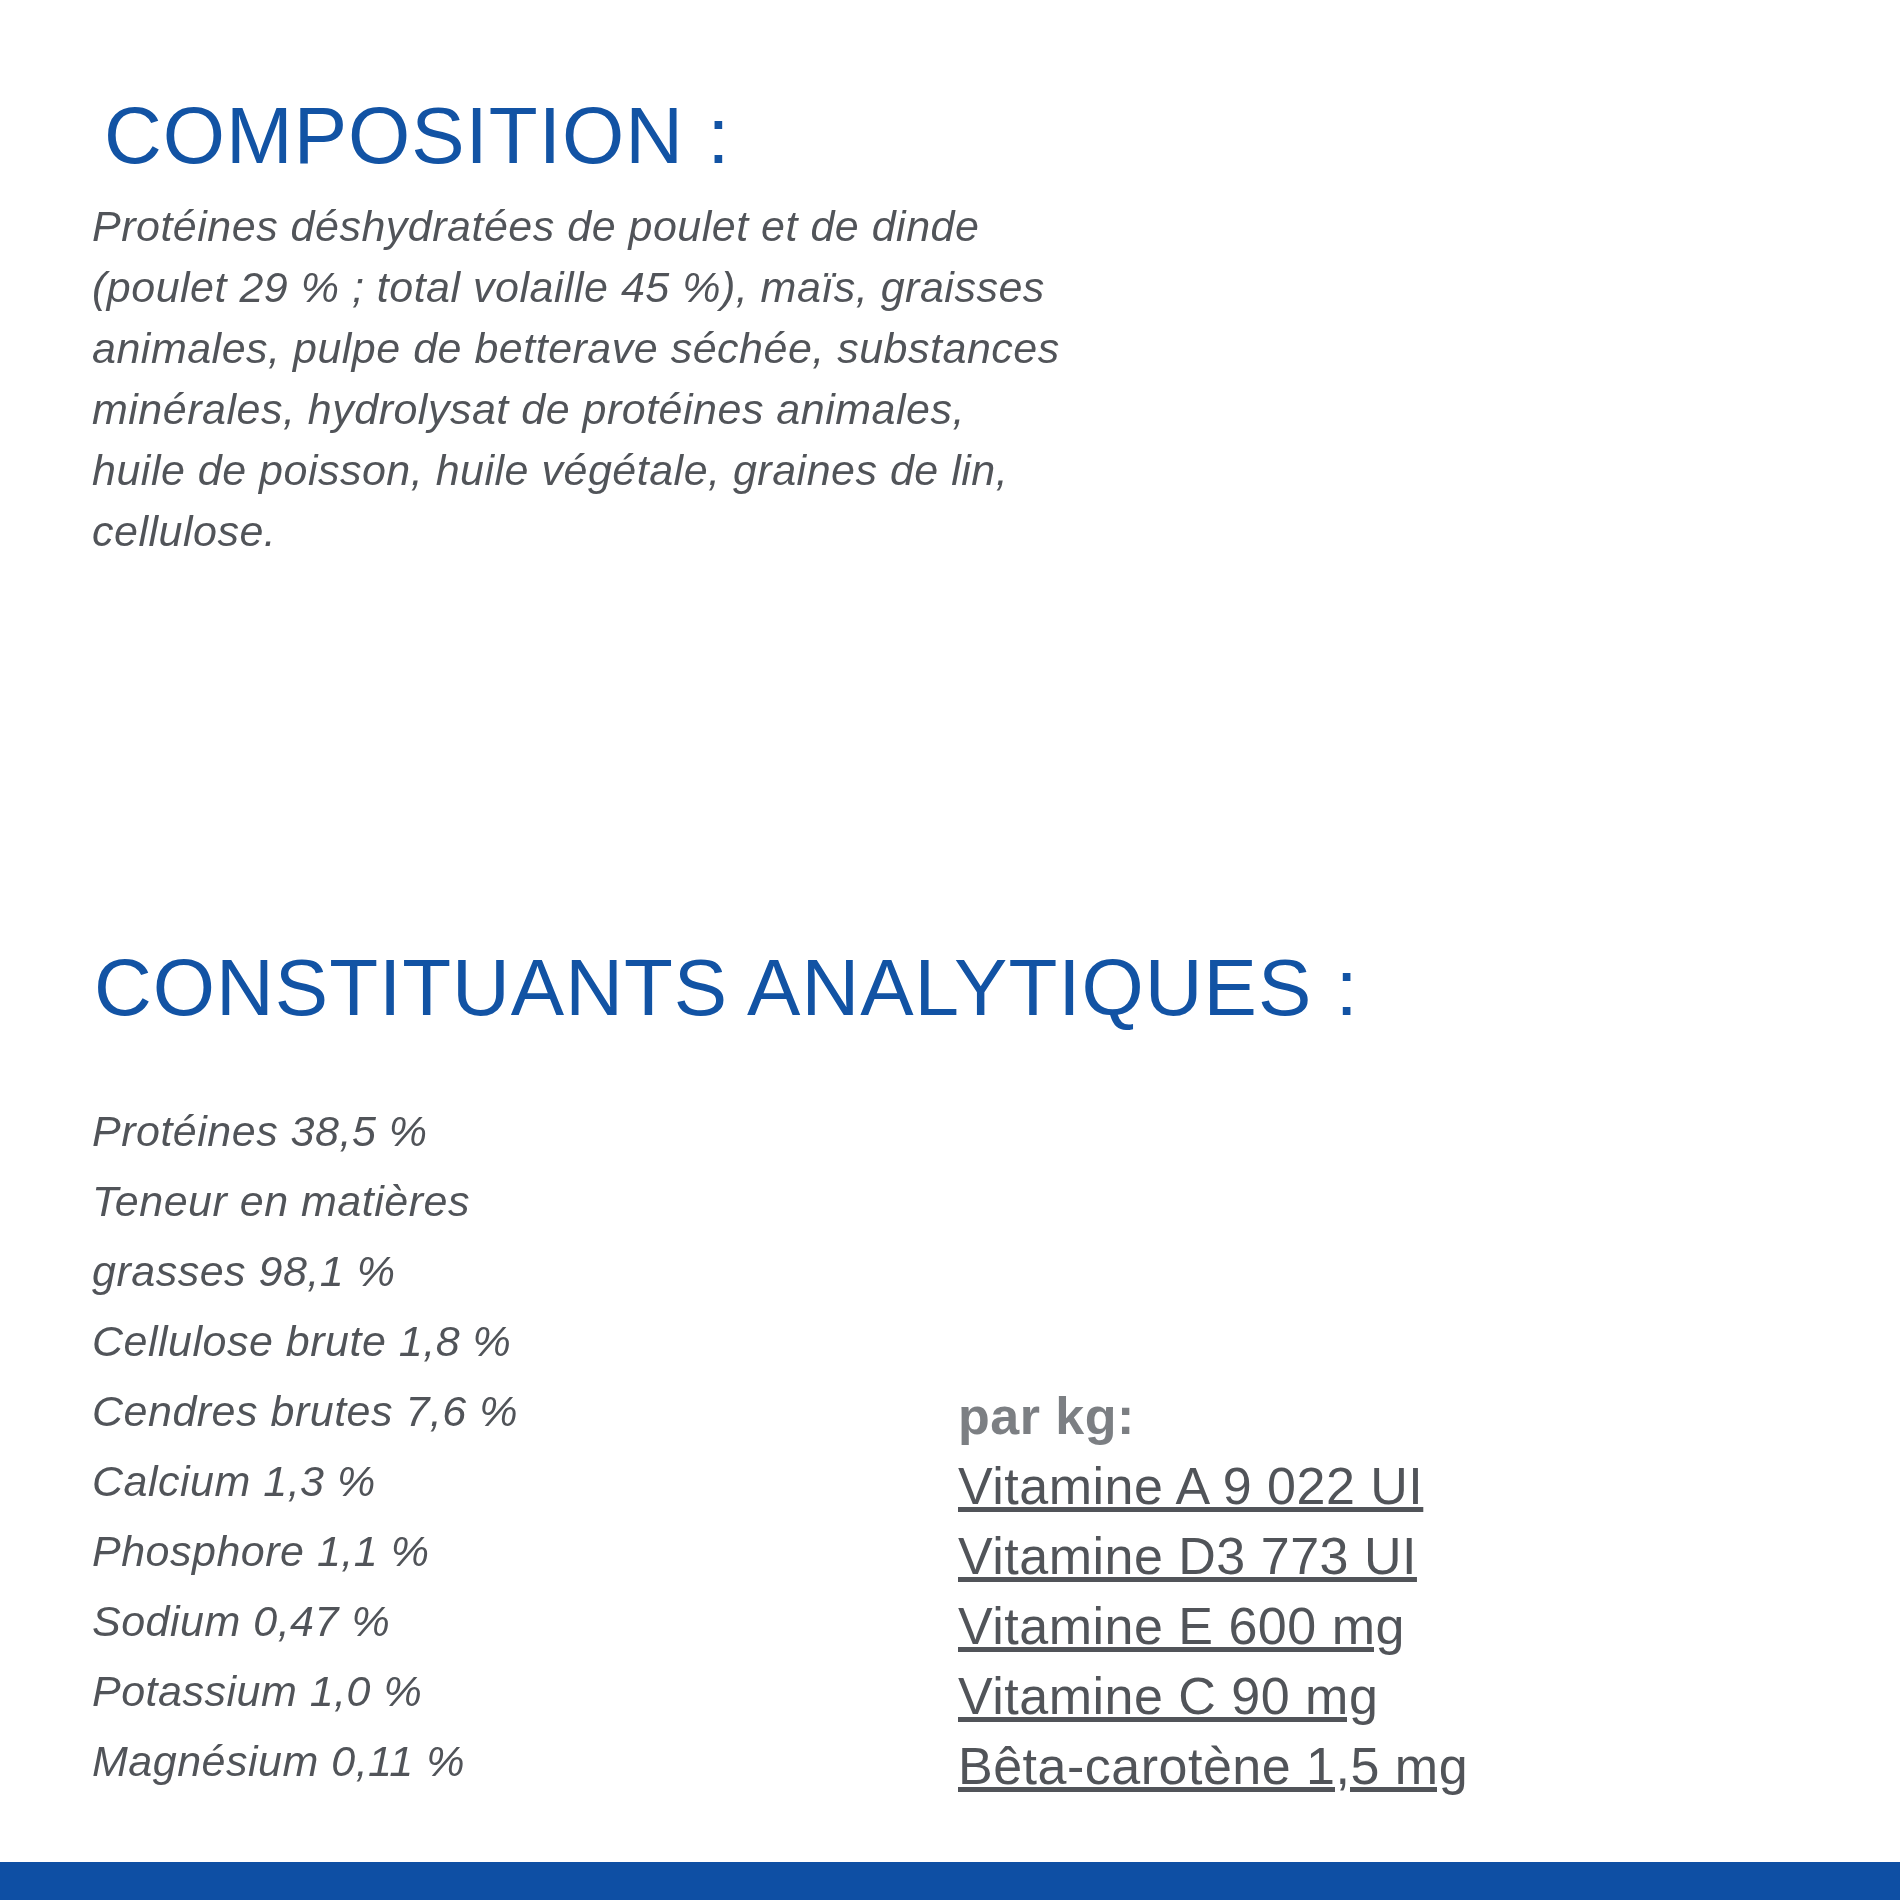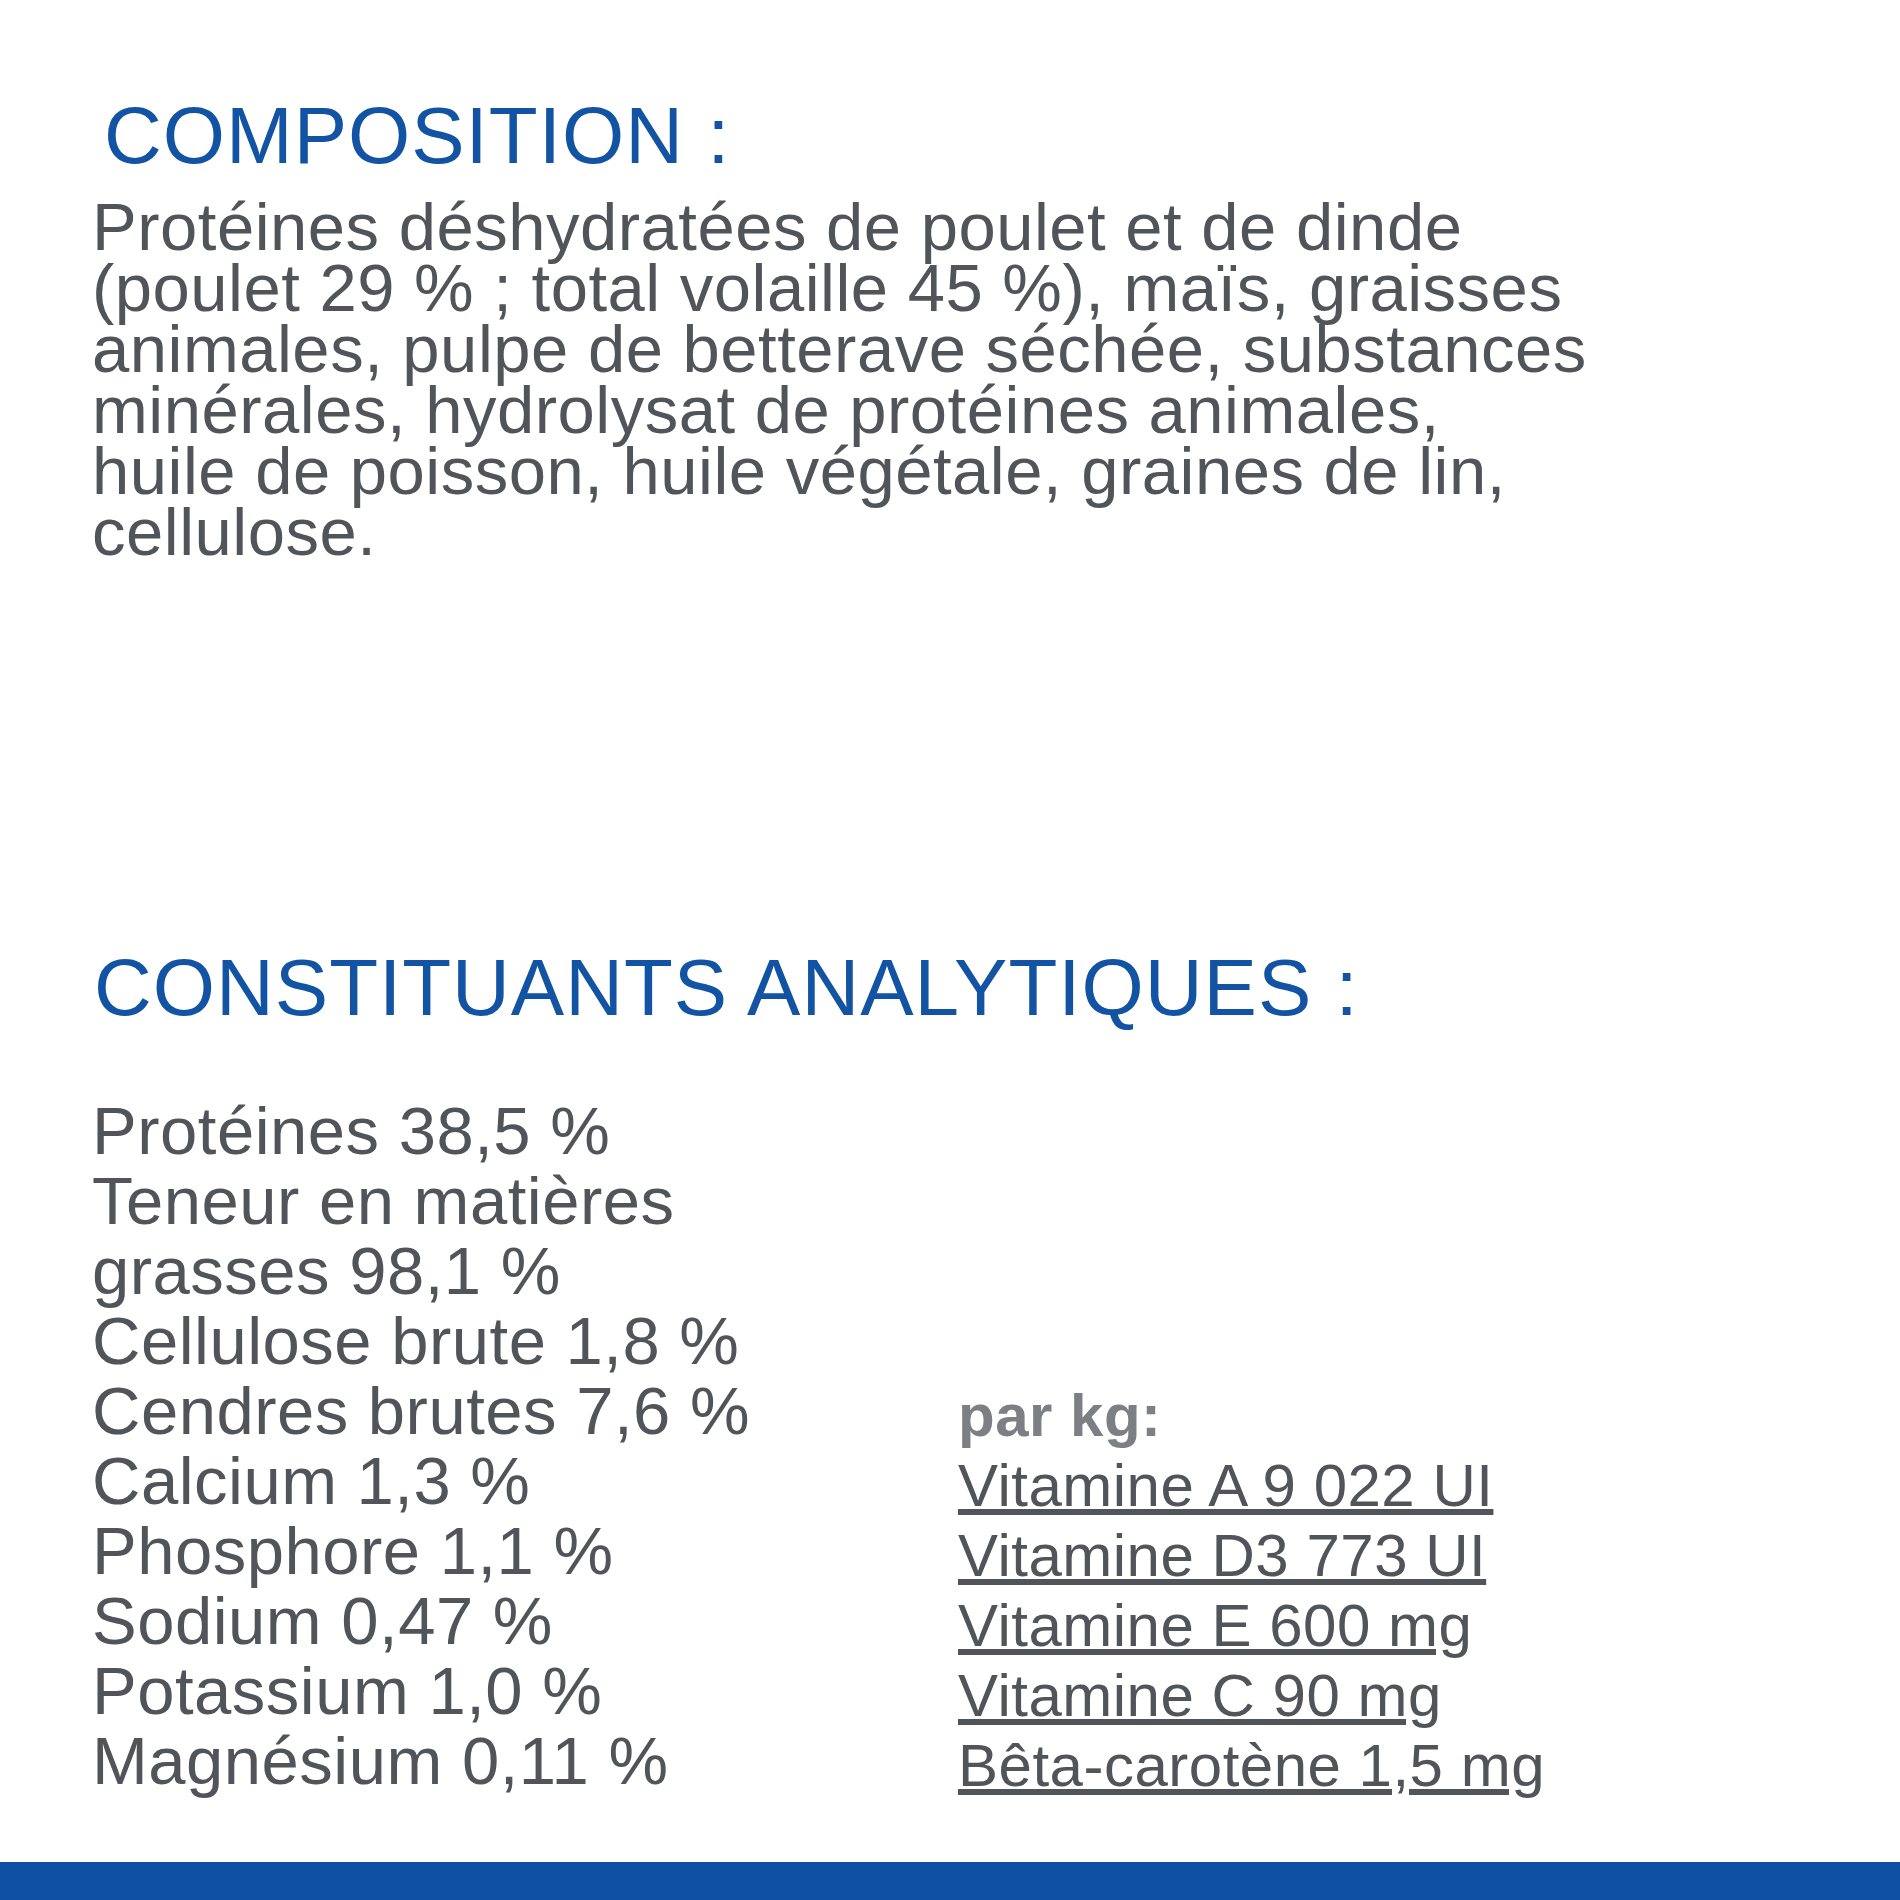--- a/index.html
+++ b/index.html
@@ -22,38 +22,39 @@
     font-size: 80px;
     letter-spacing: 1px;
     white-space: nowrap;
     line-height: 1;
   }
   #comp-heading { left: 104px; top: 96px; }
   #ana-heading  { left: 94px;  top: 948px; }
   .body-text {
     position: absolute;
     color: var(--body-gray, #515459);
-    font-size: 67px;
+    font-size: 43px;
     white-space: pre-line;
     letter-spacing: 0.5px;
+    font-style: italic;
   }
   #comp-body {
     left: 92px; top: 196px;
     width: 1650px;
     line-height: 61px;
   }
   #ana-left {
     left: 92px; top: 1096px;
     width: 840px;
     line-height: 70px;
   }
   #perkg {
     position: absolute;
     left: 958px; top: 1381px;
-    font-size: 60px;
+    font-size: 52px;
     line-height: 70px;
     color: var(--body-gray, #515459);
     letter-spacing: 0.5px;
   }
   #perkg-label {
     font-weight: 700;
     color: var(--perkg-gray, #7c7f83);
   }
   #perkg-values { white-space: pre-line; text-decoration: underline; }
   #footer-bar {

